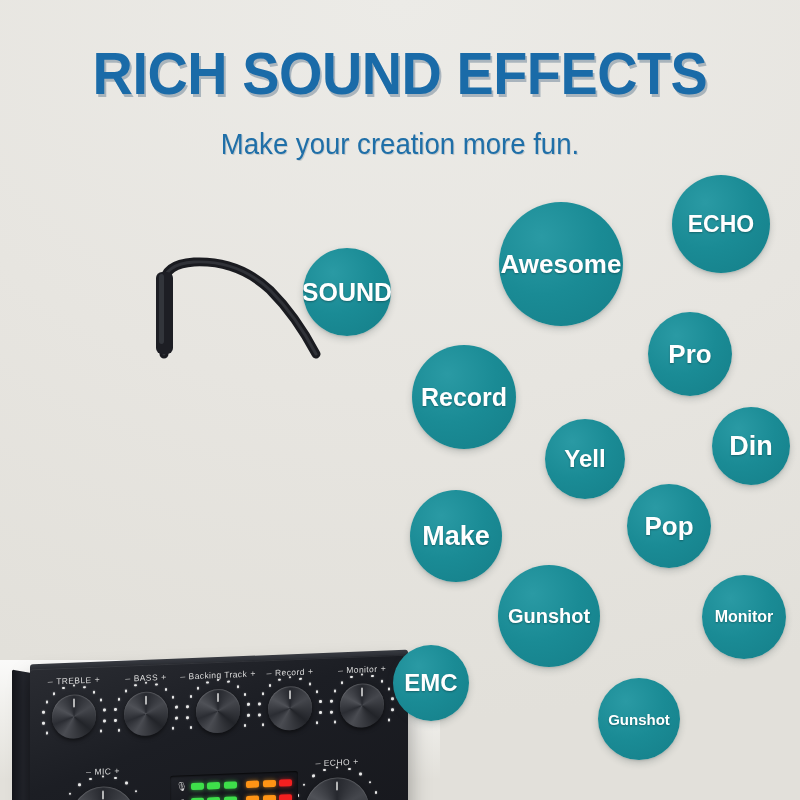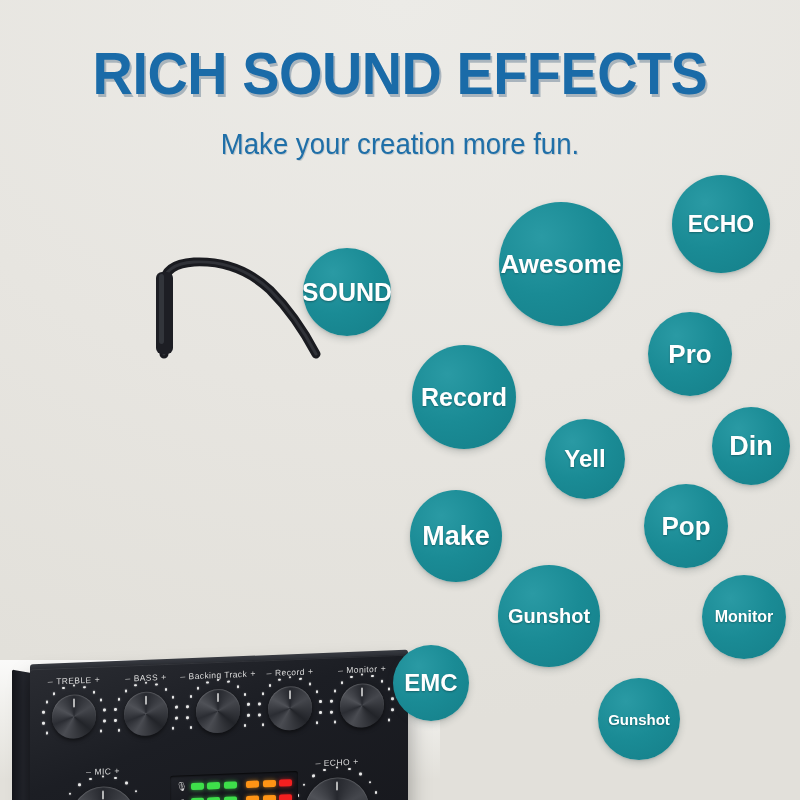--- a/index.html
+++ b/index.html
@@ -373,21 +373,21 @@
       </div>
       <div class="bubble" style="left: 545px; top: 419px; width: 80px; height: 80px; font-size: 24px;">
         <span>Yell</span>
       </div>
       <div class="bubble" style="left: 712px; top: 407px; width: 78px; height: 78px; font-size: 27px;">
         <span>Din</span>
       </div>
       <div class="bubble" style="left: 410px; top: 490px; width: 92px; height: 92px; font-size: 27px;">
         <span>Make</span>
       </div>
-      <div class="bubble" style="left: 644px; top: 484px; width: 84px; height: 84px; font-size: 26px; text-align: center;">
+      <div class="bubble" style="left: 627px; top: 484px; width: 84px; height: 84px; font-size: 26px; text-align: center;">
         <span>Pop</span>
       </div>
       <div class="bubble" style="left: 498px; top: 565px; width: 102px; height: 102px; font-size: 20px;">
         <span>Gunshot</span>
       </div>
       <div class="bubble" style="left: 702px; top: 575px; width: 84px; height: 84px; font-size: 16px;">
         <span>Monitor</span>
       </div>
       <div class="bubble" style="left: 393px; top: 645px; width: 76px; height: 76px; font-size: 24px;">
         <span>EMC</span>

